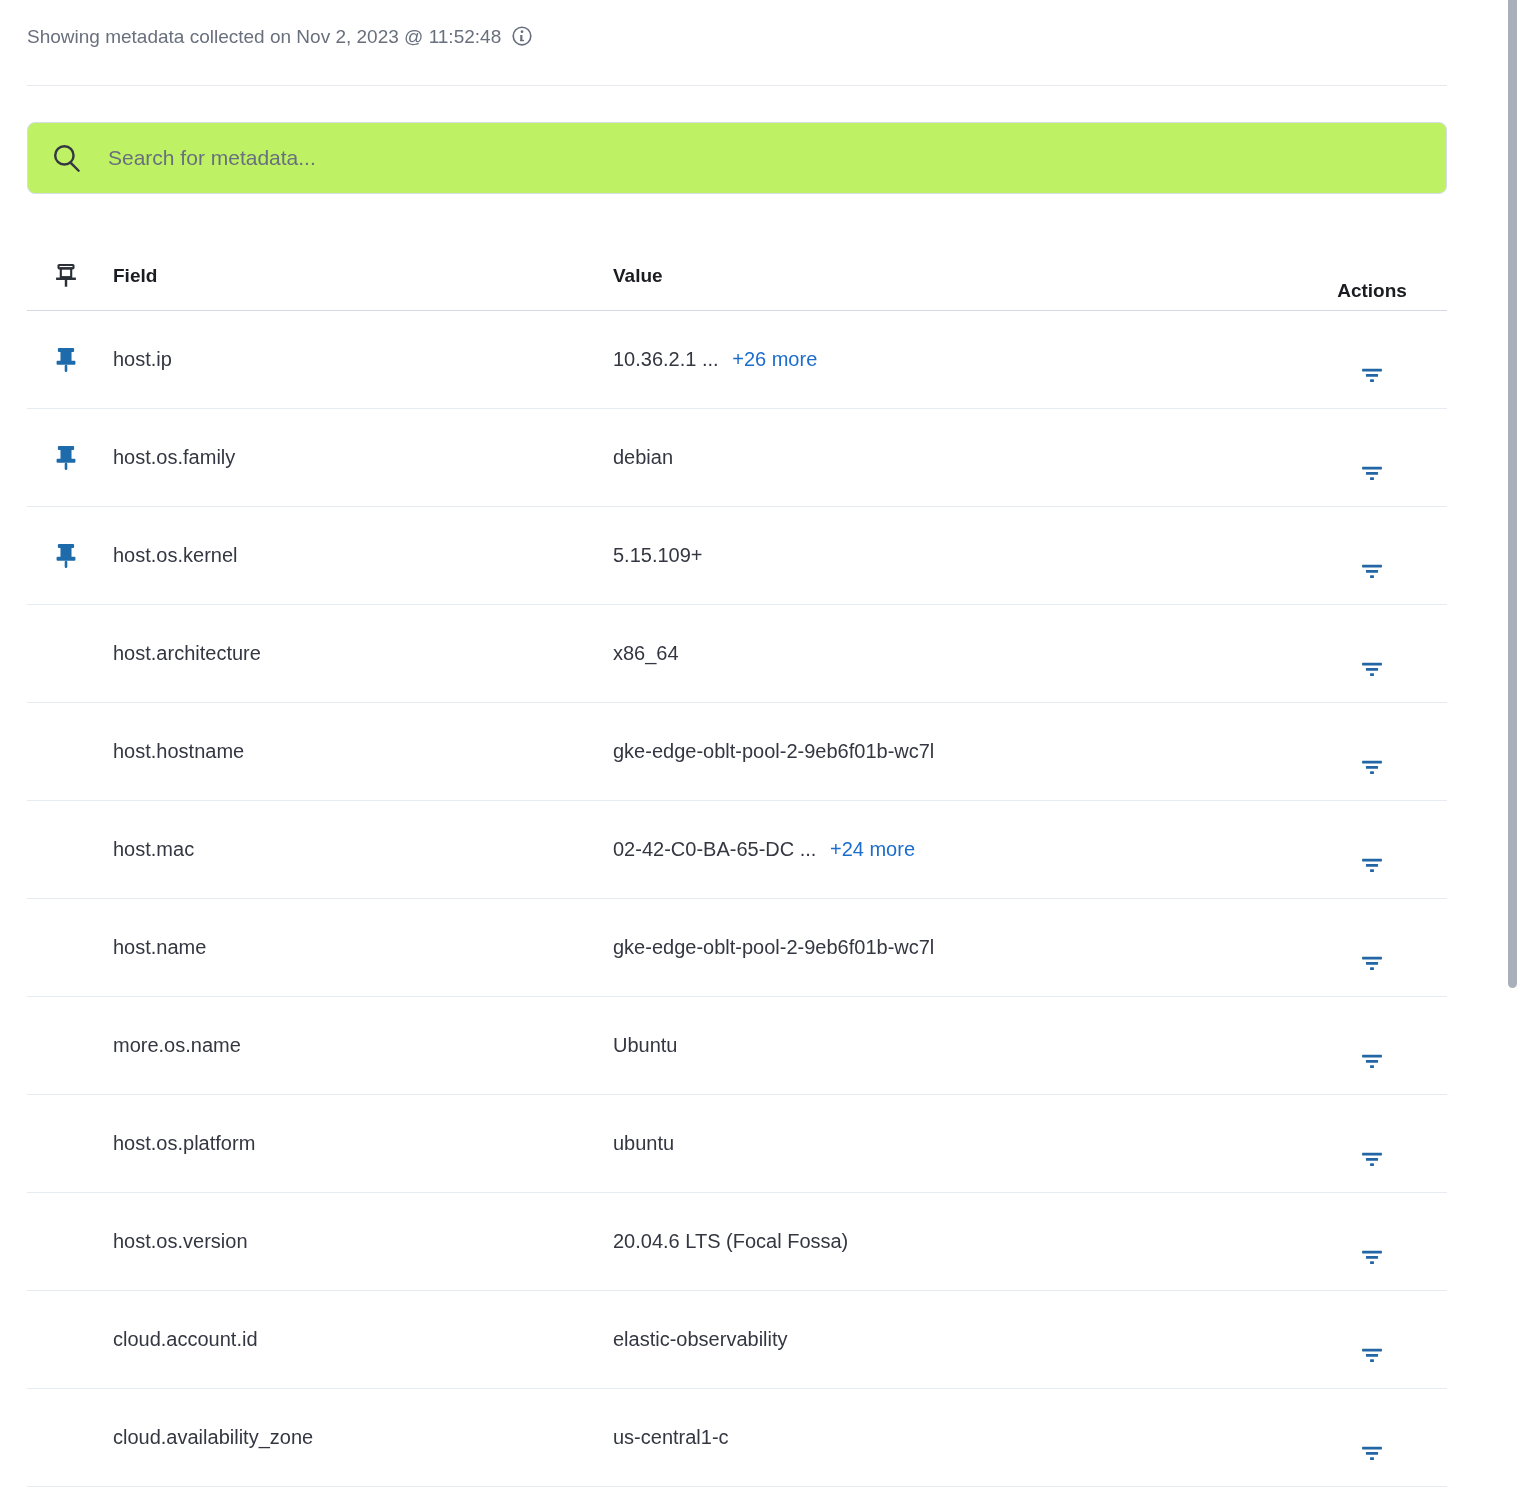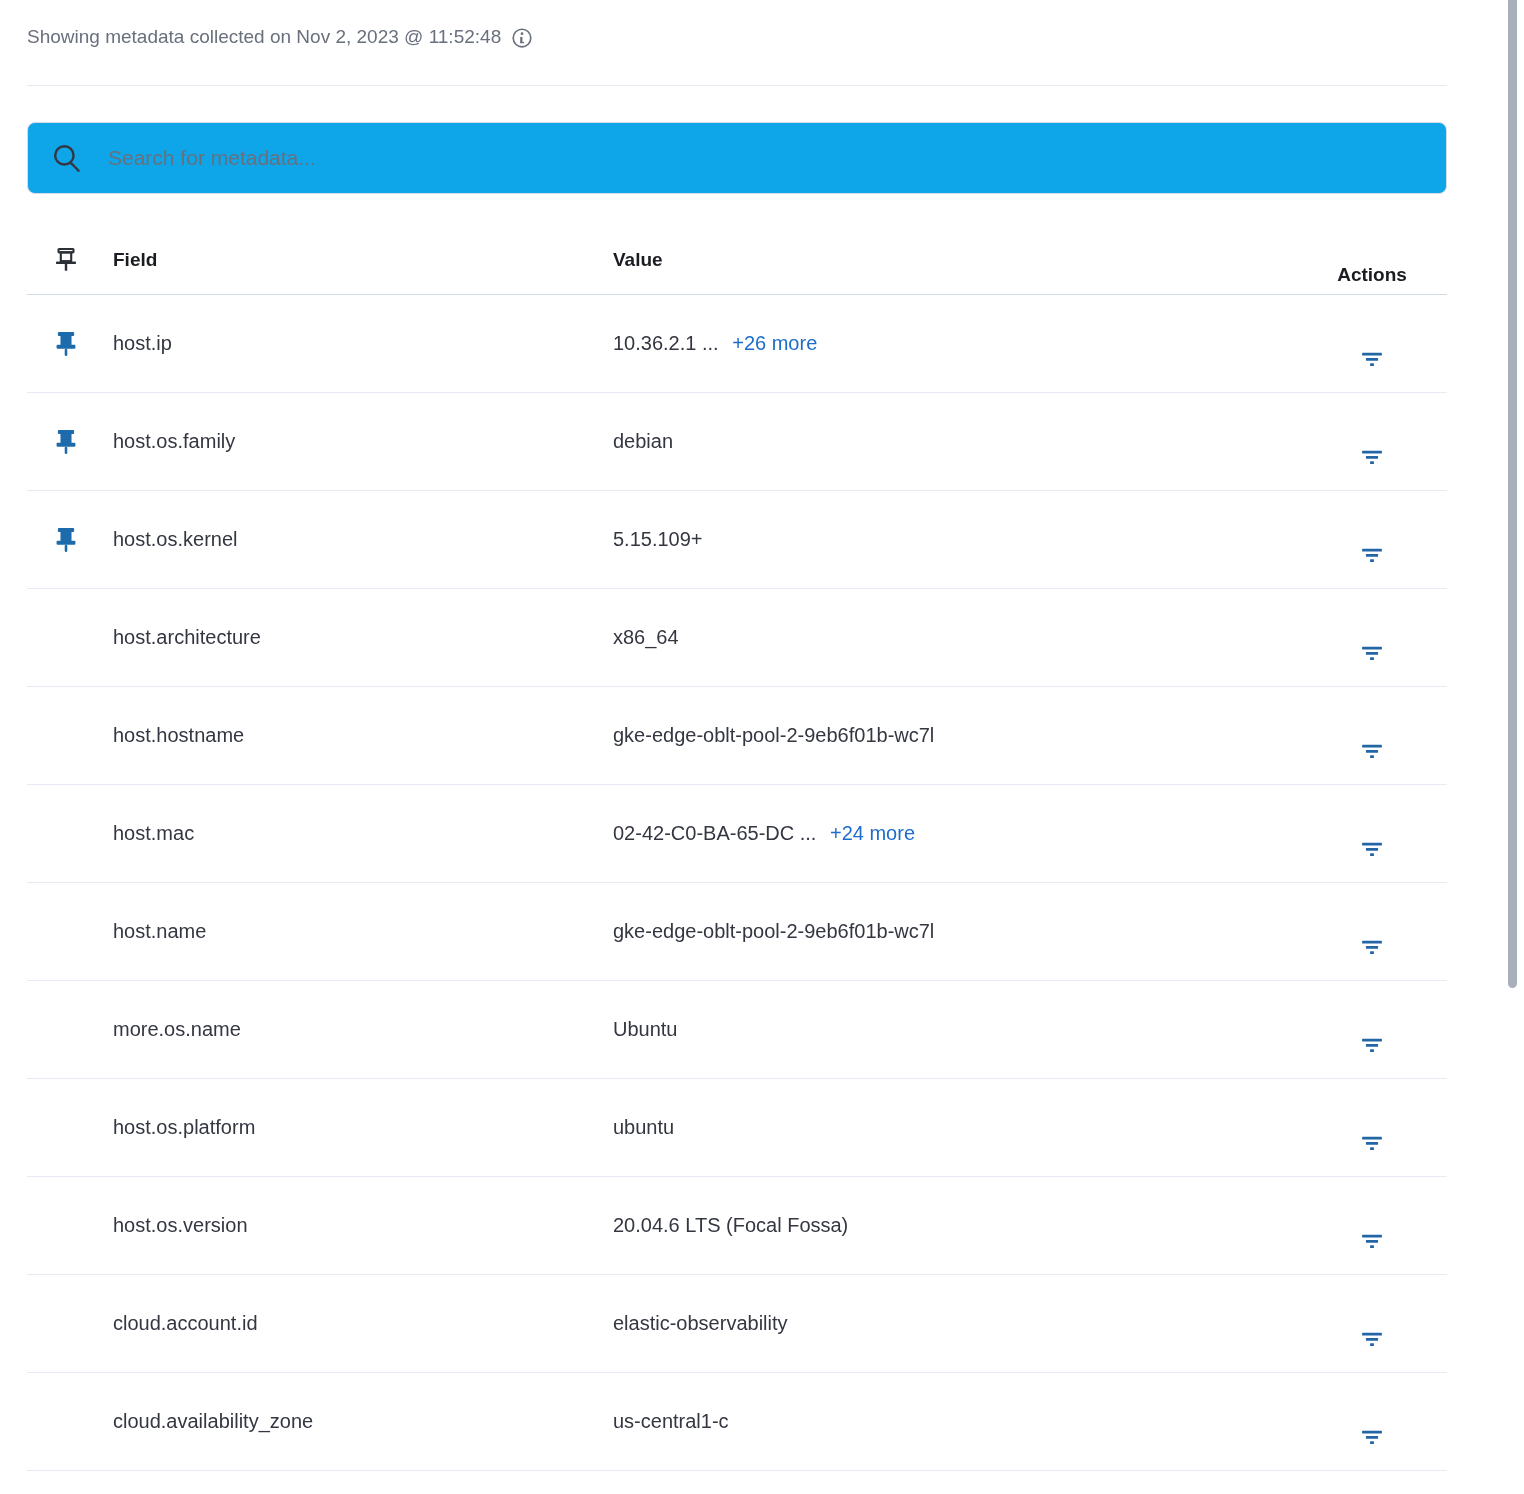--- a/index.html
+++ b/index.html
@@ -3,38 +3,38 @@
 <meta charset="utf-8">
 <title>Metadata</title>
 <style>
   * { margin: 0; padding: 0; box-sizing: border-box; }
   html, body { width: 1524px; height: 1494px; overflow: hidden; background: #ffffff;
     font-family: "Liberation Sans", sans-serif; }
   .page { position: relative; width: 1524px; height: 1494px; background: #fff; }
   .content { position: absolute; left: 27px; top: 0; width: 1420px; }
 
   
-  .status-bar { display: flex; align-items: center; gap: 10px; padding-top: 23px;
+  .status-bar { display: flex; gap: 10px; padding-top: 23px;
     color: #69707d; font-size: 19px; line-height: 28px; }
   .info-icon { display: inline-flex; width: 22px; height: 22px; margin-top: 2px; }
   .divider { position: absolute; left: 27px; top: 85px; width: 1420px; height: 1px;
     background: #e6e9f0; }
 
   
   .search-box { position: absolute; left: 27px; top: 122px; width: 1420px; height: 72px;
-    background: #0ea5e9; border: 1px solid #d6dde9; border-radius: 8px;
+    background: #bef264; border: 1px solid #d6dde9; border-radius: 8px;
     display: flex; align-items: center; padding: 0 24px; }
   .search-icon { display: inline-flex; width: 30px; height: 30px; flex: 0 0 auto; }
   .search-input { flex: 1; border: none; outline: none; background: transparent;
     font-family: "Liberation Sans", sans-serif; font-size: 21px; color: #343741;
     margin-left: 26px; }
   .search-input::placeholder { color: #69707d; opacity: 1; }
 
   
-  .meta-table { position: absolute; left: 27px; top: 225px; width: 1420px; }
+  .meta-table { position: absolute; left: 27px; top: 241px; width: 1420px; }
   .trow { display: grid; grid-template-columns: 78px 508px 684px 150px; align-items: center; }
   .thead { height: 70px; border-bottom: 1px solid #d3dae6;
     font-weight: 700; font-size: 19px; color: #1a1c21; }
   .tbody .trow { height: 98px; border-bottom: 1px solid #e6eaf2; font-size: 20px; color: #343741; }
   .cell-pin { display: flex; justify-content: center; }
   .cell-field { padding-left: 8px; }
   .cell-value { padding-left: 0; white-space: nowrap; overflow: hidden; }
   .cell-actions { display: flex; justify-content: center; margin-top: 31px; }
   .thead .cell-actions { font-weight: 700; }
 

